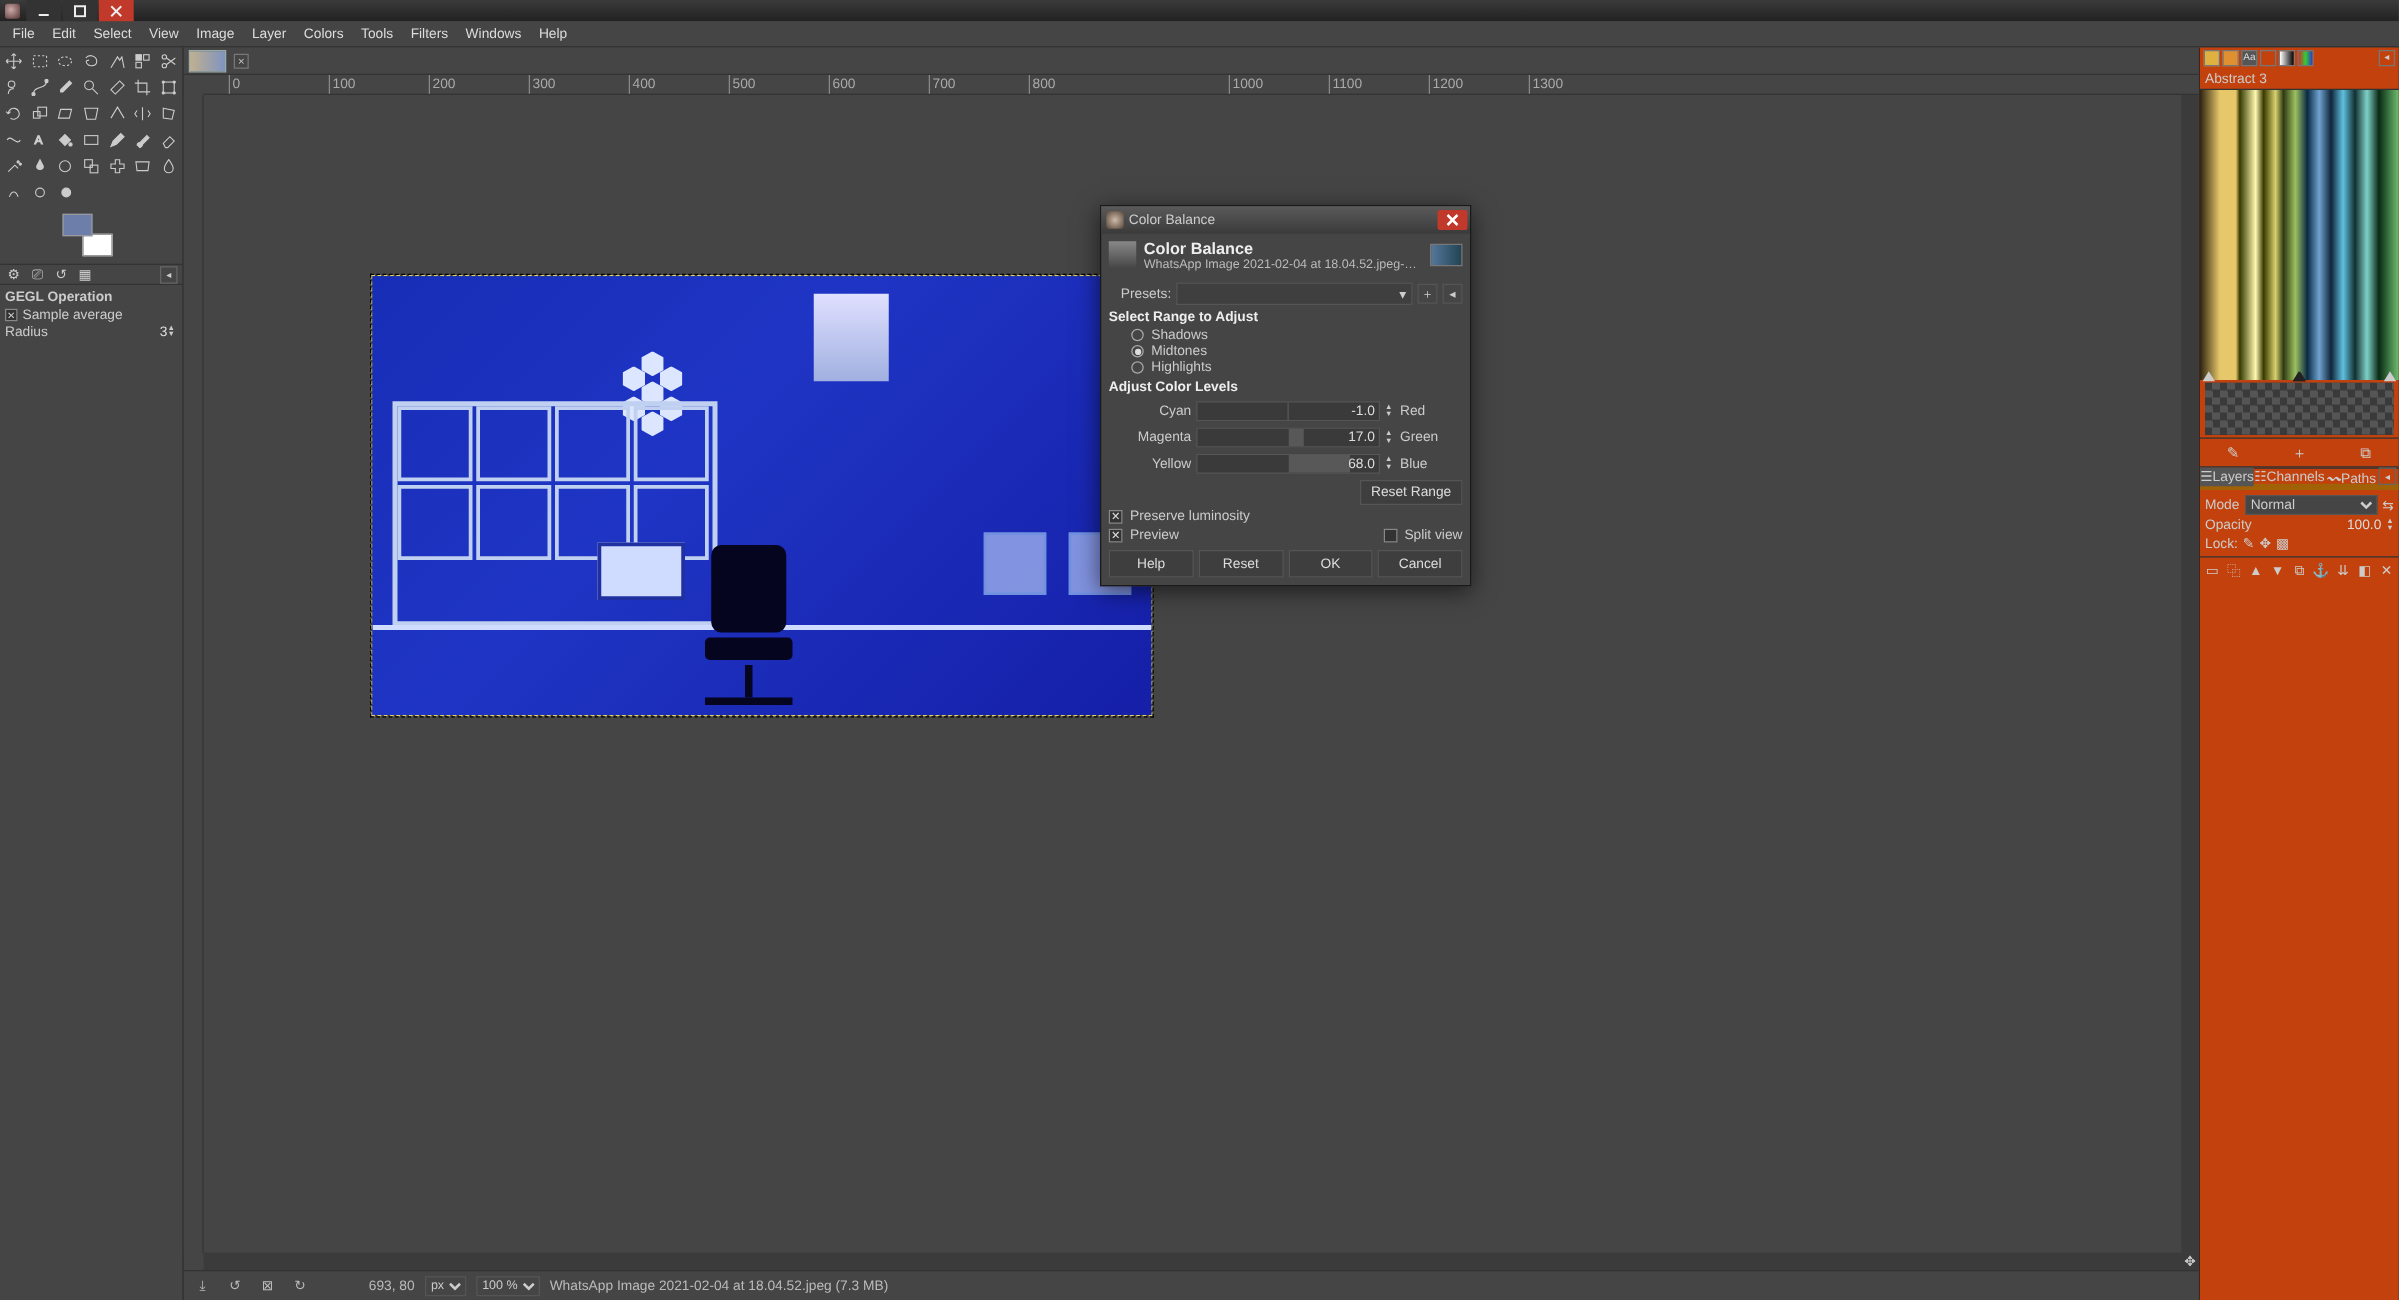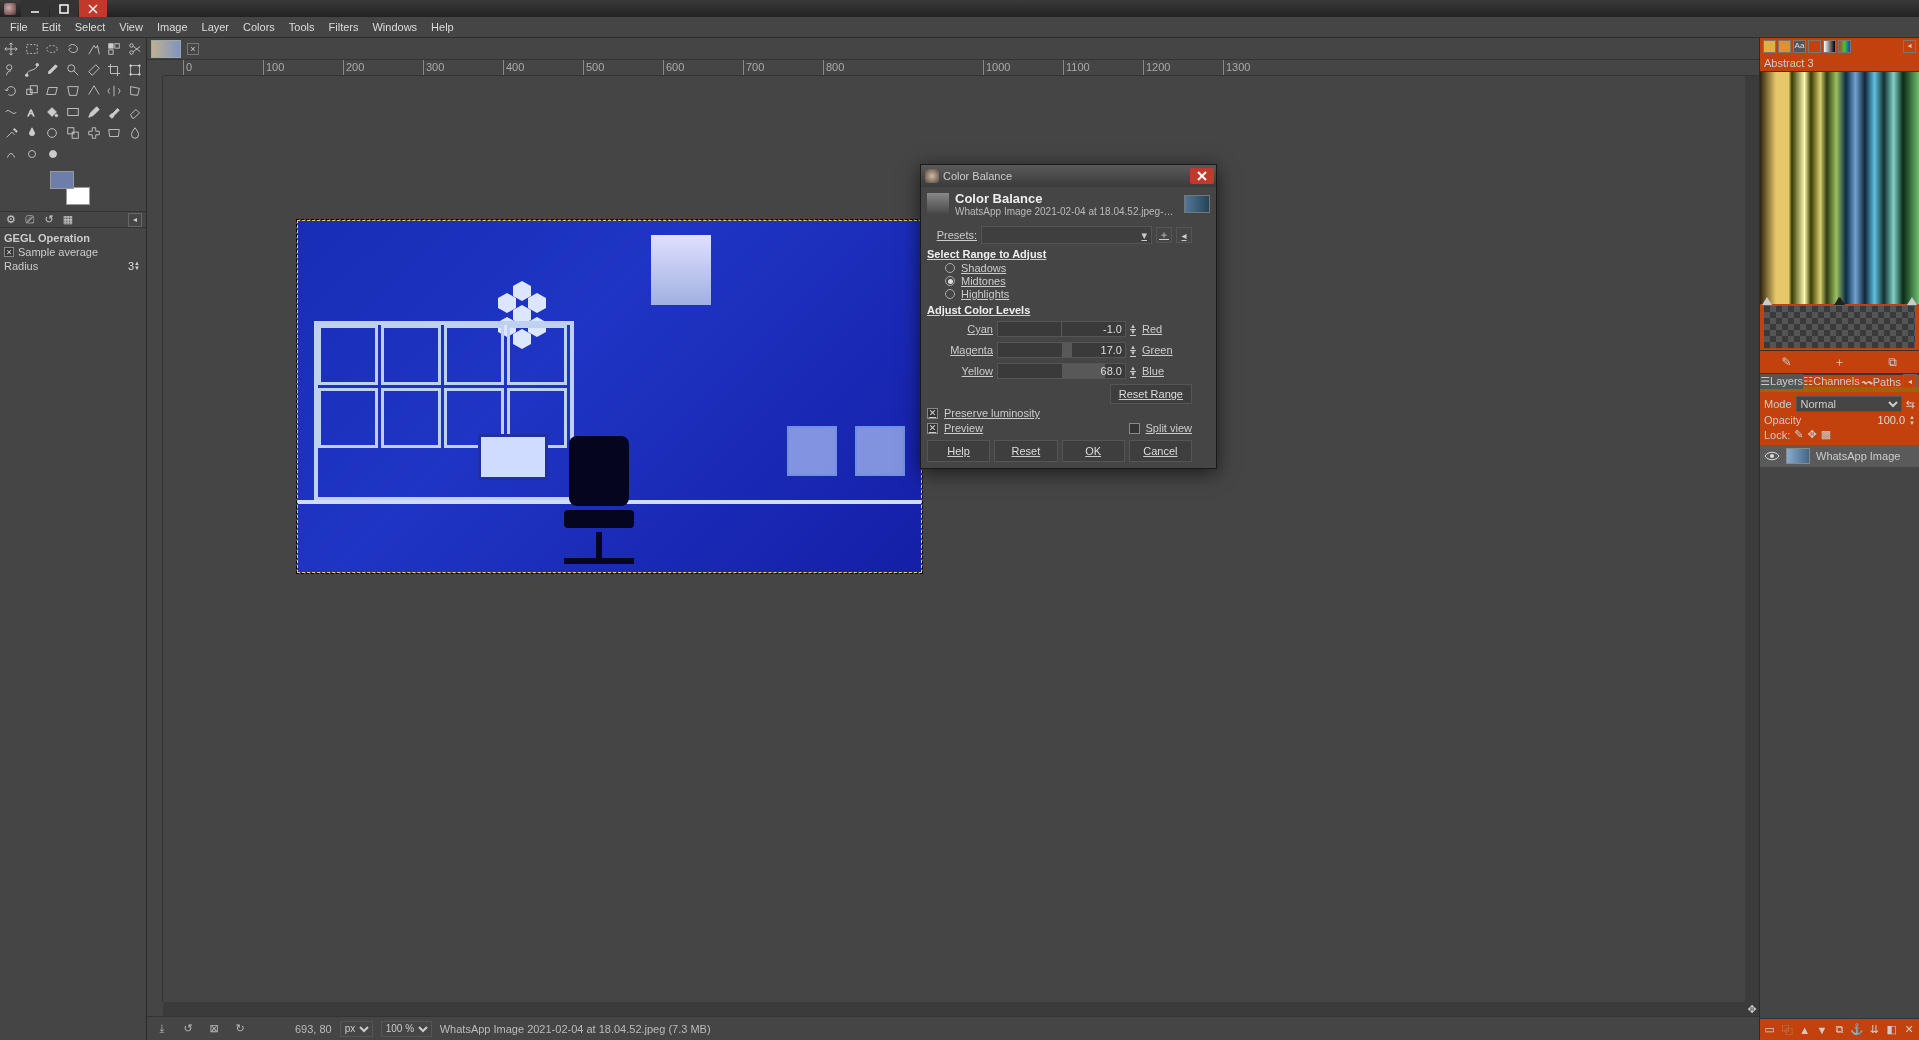--- a/index.html
+++ b/index.html
@@ -114,32 +114,32 @@
 
 .layer-list { flex:1; background:#454545; }
 .layer-list .layer { display:flex; align-items:center; gap:6px; padding:3px 4px; background:#5a5a5a; }
 .layer-list .eye { width:16px; height:12px; }
 .layer-list .eye svg { width:16px;height:12px; }
 .layer-list .thumb { width:24px; height:16px; background:linear-gradient(90deg,#8ac,#468); border:1px solid #888; }
 .rd-bottom { display:flex; gap:2px; padding:2px; border-top:1px solid #333; }
 .rd-bottom .b { width:17px; height:17px; display:flex;align-items:center;justify-content:center; }
 
 
-.dialog { position:absolute; left:920px; top:164px; width:297px; background:#454545; border:1px solid #1a1a1a; box-shadow:0 4px 18px rgba(0,0,0,0.6); }
+.dialog { position:absolute; left:880px; top:164px; width:297px; background:#454545; border:1px solid #1a1a1a; box-shadow:0 4px 18px rgba(0,0,0,0.6); }
 .dialog .dtitle { height:22px; background:linear-gradient(#5a5a5a,#3a3a3a); display:flex; align-items:center; padding-left:4px; }
 .dialog .dtitle .dicon { width:14px;height:14px; margin-right:4px; background:radial-gradient(circle,#cba,#543); border-radius:2px;}
 .dialog .dtitle .close { width:24px; height:16px; background:#c0392b; display:flex;align-items:center;justify-content:center; margin-right:2px; border-radius:2px;}
 .dialog .dtitle .close svg{width:10px;height:10px;stroke:#fff;stroke-width:2;}
 .dialog .dhdr { display:flex; align-items:center; padding:4px 6px; gap:6px; }
 .dialog .dhdr .dicon2 { width:22px;height:22px; background:linear-gradient(#888,#444); }
 .dialog .dhdr .titles{ flex:1; overflow:hidden;}
 .dialog .dhdr .t1 { font-weight:bold; font-size:13px; color:#eee;}
 .dialog .dhdr .t2 { font-size:10px; color:#bbb; white-space:nowrap; overflow:hidden; text-overflow:ellipsis;}
 .dialog .dhdr .thmb { width:26px; height:18px; background:linear-gradient(90deg,#579,#245); border:1px solid #777;}
-.dialog .body { padding:2px 24px 6px 6px;text-decoration:underline; }
+.dialog .body { padding:2px 6px 6px 6px; }
 .dialog .row { display:flex; align-items:center; margin:3px 0; }
 .dialog label.lab { min-width:50px; text-align:right; margin-right:4px; }
 .dialog .combo { flex:1; height:18px; background:#3f3f3f; border:1px solid #555; }
 .dialog .sqbtn { width:16px;height:16px; margin-left:4px; border:1px solid #555; display:flex;align-items:center;justify-content:center; font-size:10px;}
 .dialog .section { font-weight:bold; margin:4px 0 2px 0; color:#eee; }
 .dialog .radio { display:flex; align-items:center; gap:6px; margin:1px 0 1px 18px; }
 .dialog .radio .r { width:10px;height:10px;border-radius:50%;border:1px solid #aaa; display:flex;align-items:center;justify-content:center;}
 .dialog .radio .r.on::after{content:"";width:5px;height:5px;border-radius:50%;background:#ddd;}
 .dialog .slider-row { display:flex; align-items:center; margin:5px 16px; gap:4px; }
 .dialog .slider-row .ll { width:50px; text-align:right; }
@@ -596,30 +596,20 @@
         <input value="100.0" style="">
         <span style="font-size:6px;line-height:6px">▲<br>▼</span>
       </div>
       <div class="line">
         <span>Lock:</span>
         <span>✎</span>
         <span>✥</span>
         <span>▩</span>
       </div>
     </div>
-    <div class="layer-list">
-      <div class="layer">
-        <div class="eye"><svg viewBox="0 0 16 12">
-              <path d="M1 6c3-5 11-5 14 0-3 5-11 5-14 0z" fill="none" stroke="#ddd"></path>
-              <circle cx="8" cy="6" r="2" fill="#ddd"></circle>
-            </svg></div>
-        <div class="thumb"></div>
-        <span>WhatsApp Image</span>
-      </div>
-    </div>
     <div class="rd-bottom">
       <div class="b">▭</div>
       <div class="b">⿻</div>
       <div class="b">▲</div>
       <div class="b">▼</div>
       <div class="b">⧉</div>
       <div class="b">⚓</div>
       <div class="b">⇊</div>
       <div class="b">◧</div>
       <div class="b">✕</div>

